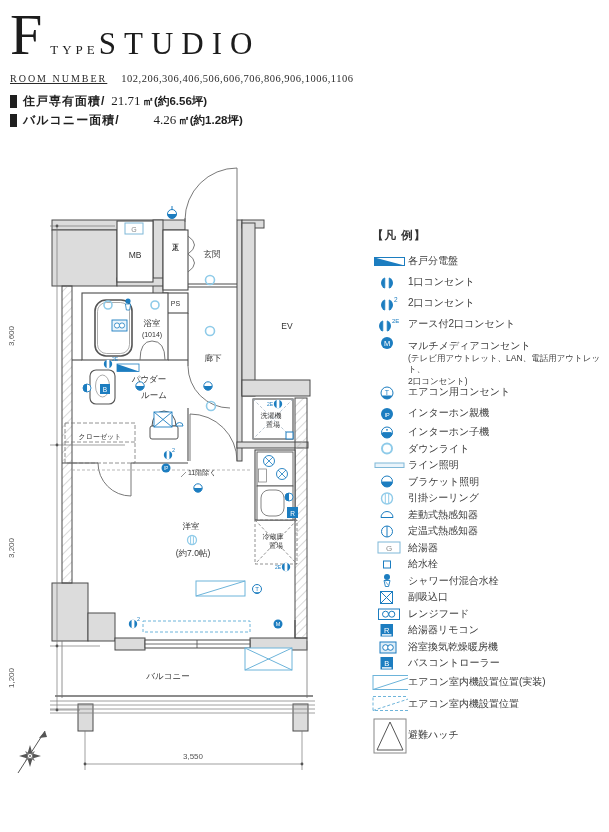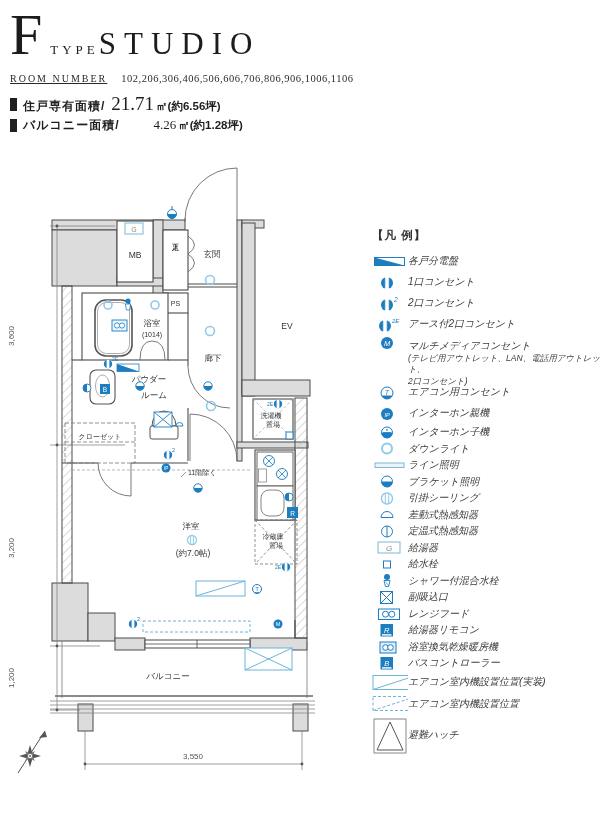--- a/index.html
+++ b/index.html
@@ -10,33 +10,33 @@
   .titleRow{display:flex;align-items:baseline;color:#1c1c1c;}
   .bigF{font-family:"Liberation Serif","DejaVu Serif",serif;font-size:58px;line-height:1;font-weight:400;}
   .typeW{font-family:"Liberation Serif","DejaVu Serif",serif;font-size:13px;letter-spacing:4px;margin-left:8px;margin-top:26px;}
   .studio{font-family:"Liberation Serif","DejaVu Serif",serif;font-size:31px;letter-spacing:8px;}
   .roomRow{margin-top:4px;font-family:"Liberation Serif","DejaVu Serif",serif;color:#2a2a2a;}
   .roomLbl{font-size:10px;letter-spacing:2px;margin-right:10px;text-decoration:underline;}
   .roomNums{font-size:10.5px;letter-spacing:0.5px;}
   .areaRow{display:flex;align-items:baseline;margin-top:7px;color:#1f1f1f;}
   .sq{display:inline-block;width:7px;height:13px;background:#1f1f1f;margin-right:6px;align-self:center;}
   .areaLbl{font-size:12px;font-weight:bold;letter-spacing:1px;text-align:center;}
-  .areaVal{font-family:"Liberation Serif","DejaVu Serif",serif;font-size:19px;margin:0 2px 0 6px;}
+  .areaVal{font-family:"Liberation Serif","DejaVu Serif",serif;font-size:13px;margin:0 2px 0 6px;}
   .areaVal.small{font-size:13px;margin-left:34px;}
   .areaUnit{font-size:11.5px;font-weight:bold;}
   
   .plan{position:absolute;left:0;top:158px;}
   .plan text{font-family:"Liberation Sans","DejaVu Sans",sans-serif;}
   .rtxt{fill:#333;font-size:8.5px;}
   .stxt{fill:#333;font-size:7px;}
   .dimt{fill:#555;font-size:8px;}
   
   .legend{position:absolute;left:372px;top:228px;width:234px;}
   .legTitle{font-size:11.5px;font-weight:bold;color:#333;letter-spacing:1px;}
-  .lrows{margin-top:8px;font-style:italic;}
+  .lrows{margin-top:8px;}
   .lrow{display:flex;align-items:center;}
   .lrow.h21{height:21px;}
   .lrow.h16{height:16.5px;}
   .lrow.multi{height:47px;align-items:flex-start;}
   .lrow.ac{height:21.5px;}
   .lrow.hatchr{height:42px;}
   .licon{width:36px;display:flex;justify-content:center;flex:none;}
   .llabel{font-size:10px;color:#3b3b3b;line-height:1.25;}
   .lnote{font-size:8.5px;color:#3b3b3b;line-height:1.35;}
 </style>

